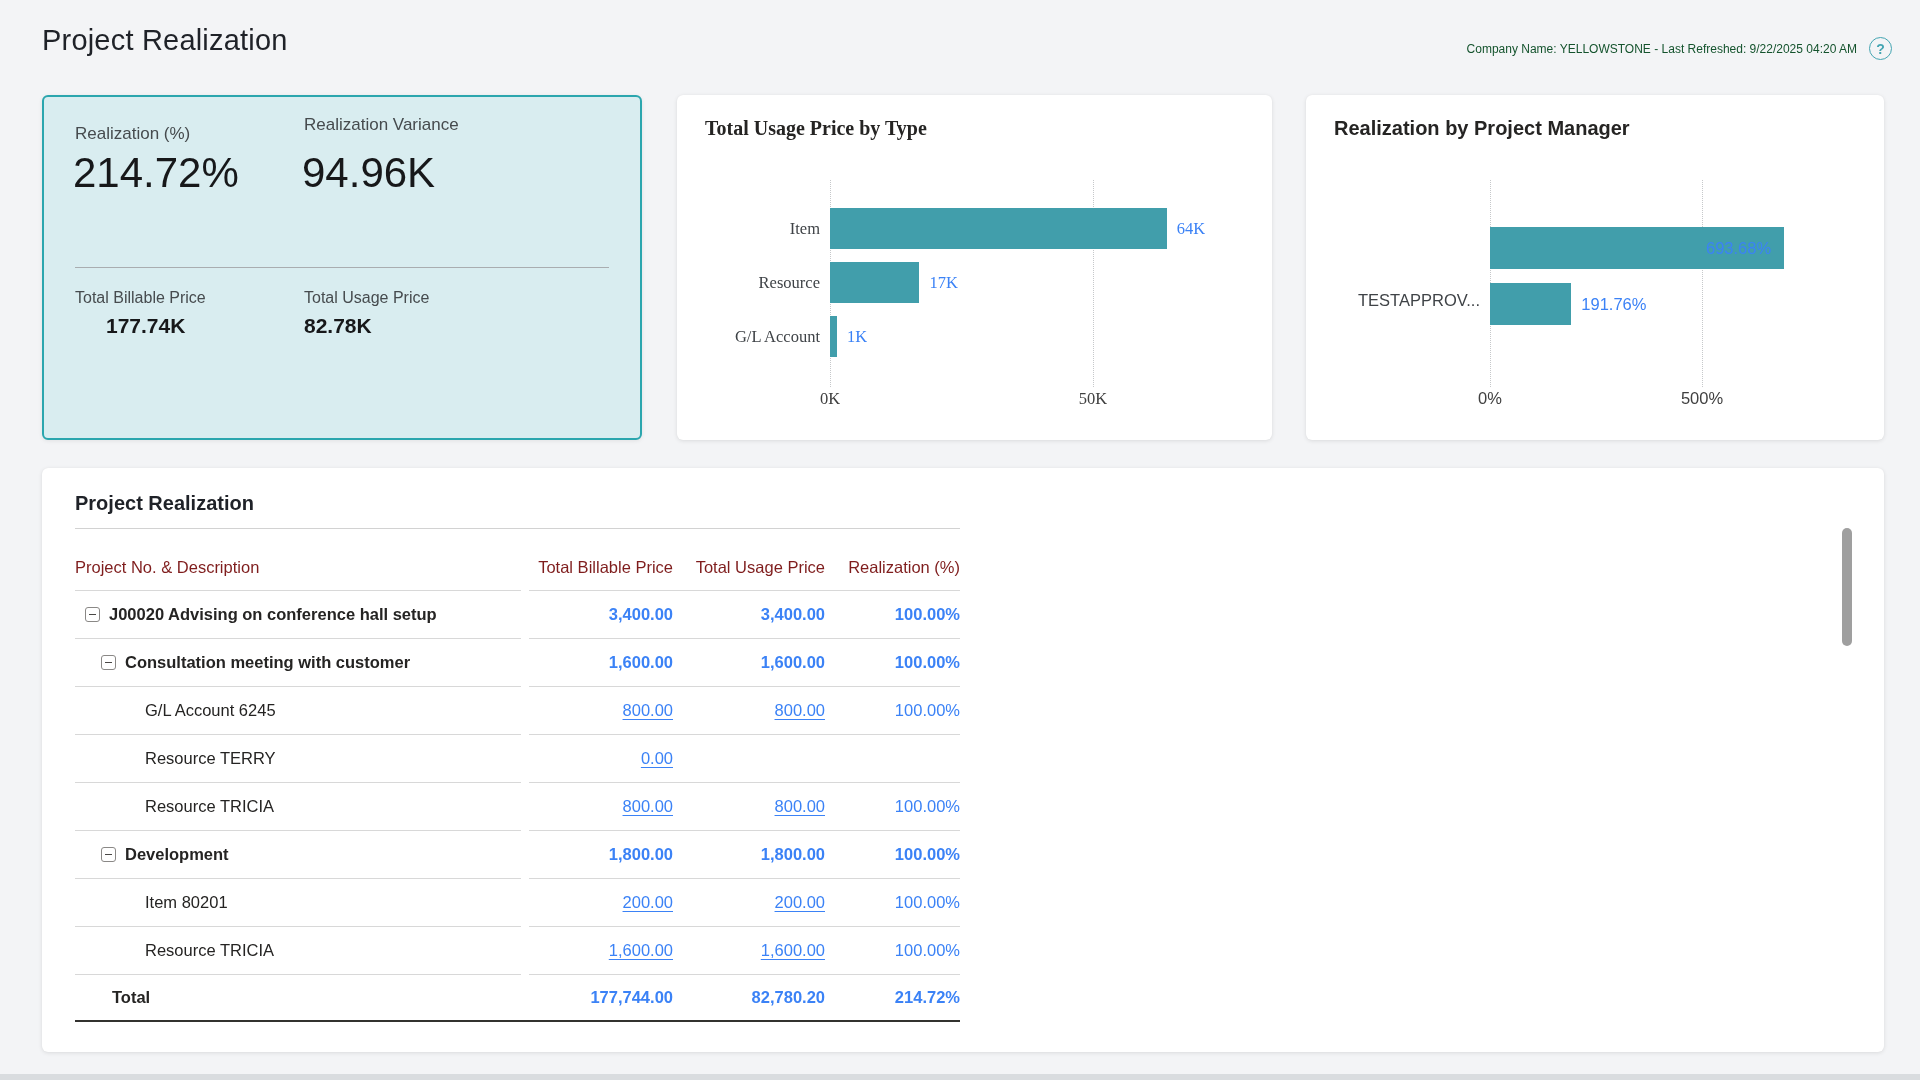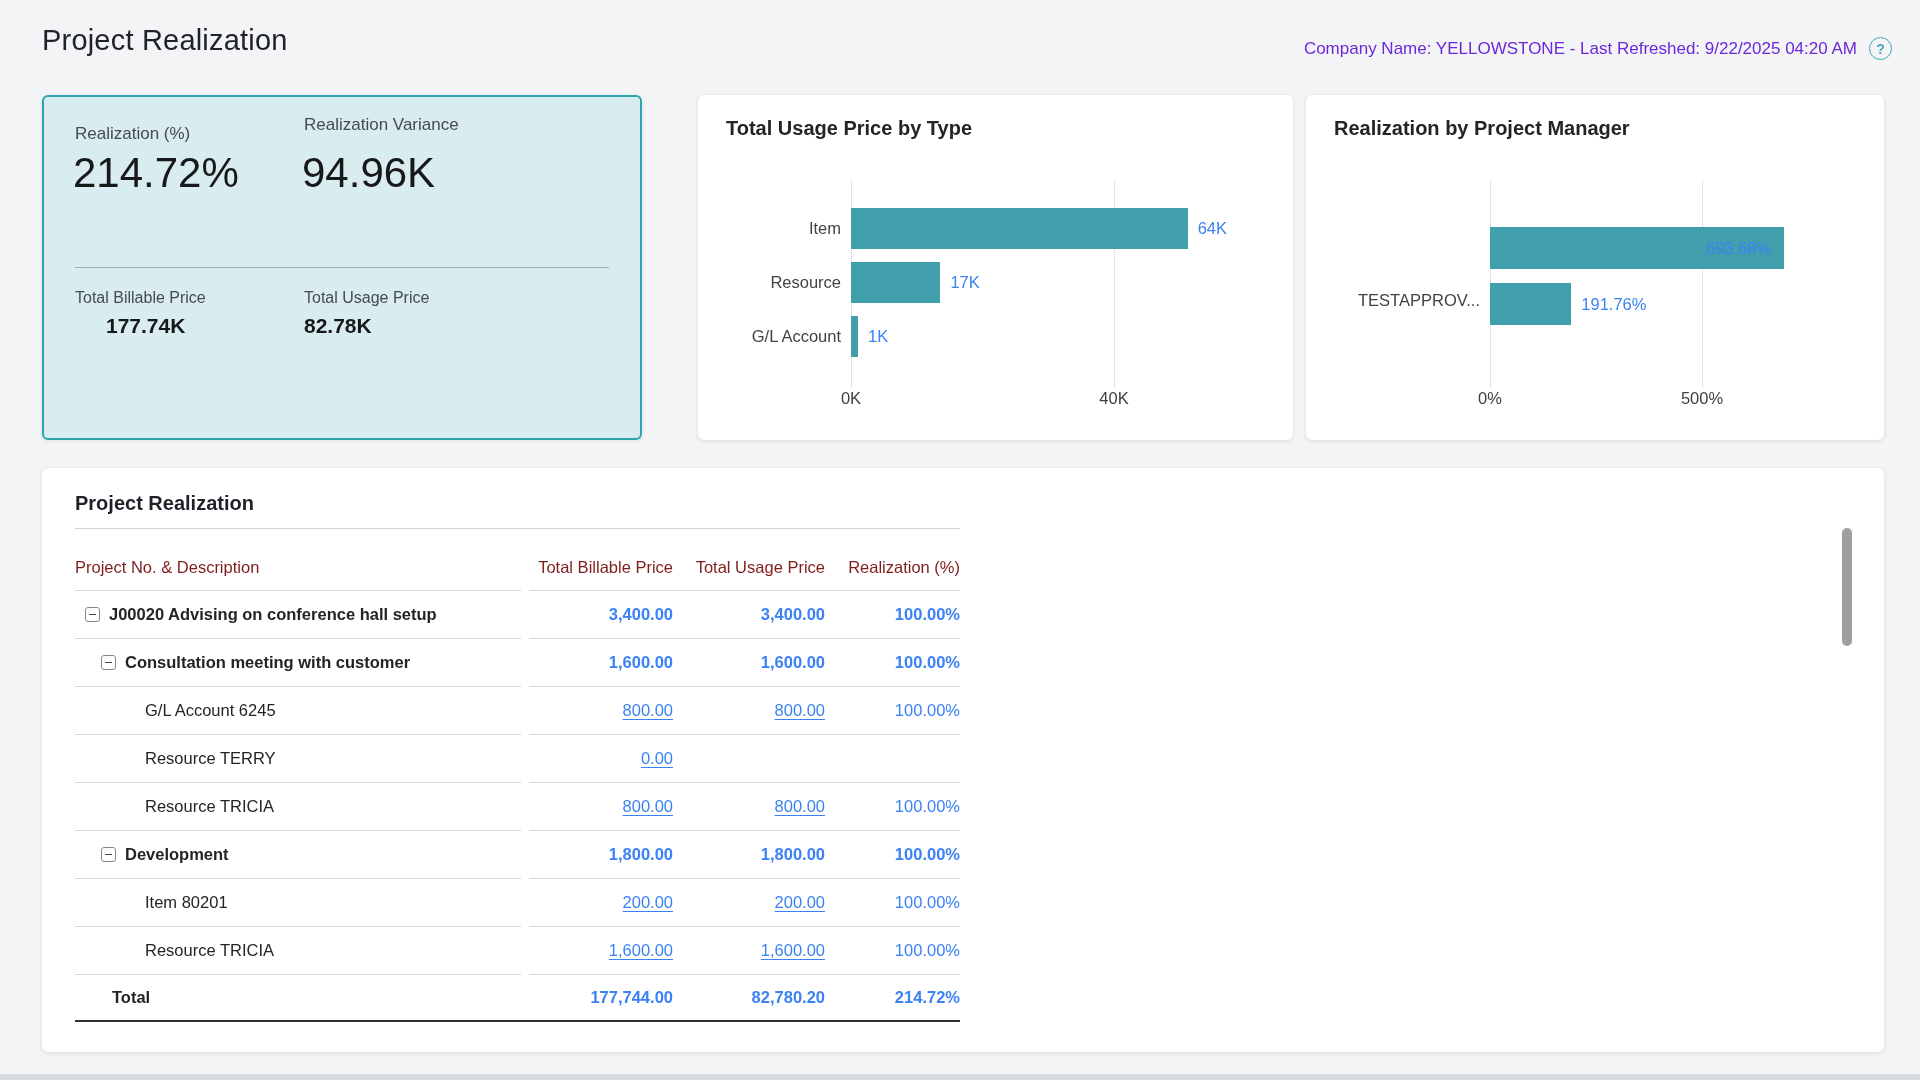--- a/index.html
+++ b/index.html
@@ -6,29 +6,29 @@
   html,body { width:1920px; height:1080px; }
   body {
     font-family:"Liberation Sans","DejaVu Sans",sans-serif;
     background:#f3f4f6; color:#252423; overflow:hidden;
   }
   .page { position:relative; width:1920px; height:1080px; background:#f3f4f6; }
 
   
   .page-title { position:absolute; left:42px; top:24px; font-size:29px; font-weight:400; color:#1f2228; letter-spacing:.2px; }
   .header-right { position:absolute; right:28px; top:37px; display:flex; align-items:center; gap:12px; }
-  .header-info { font-size:17px; color:#6d28d9; }
+  .header-info { font-size:12px; color:#14532d; }
   .help { width:23px; height:23px; border:1.6px solid #44a5b2; border-radius:50%; color:#44a5b2;
           font-size:14px; font-weight:bold; display:flex; align-items:center; justify-content:center; cursor:pointer; }
 
   
   .card { position:absolute; background:#fff; border-radius:6px; box-shadow:0 1px 4px rgba(0,0,0,.10), 0 0 1px rgba(0,0,0,.06); }
   .kpi-card { position:absolute; left:42px; top:95px; width:600px; height:345px; background:#d9edf0;
               border:2px solid #2ba6ae; border-radius:6px; box-shadow:0 1px 4px rgba(0,0,0,.08); }
-  .chart-card-1 { left:698px; top:95px; width:595px; height:345px; }
+  .chart-card-1 { left:677px; top:95px; width:595px; height:345px;font-family:Liberation Serif, serif; }
   .chart-card-2 { left:1306px; top:95px; width:578px; height:345px; }
   .table-card  { left:42px; top:468px; width:1842px; height:584px; }
 
   
   .kpi-label { position:absolute; font-size:17px; color:#464b4e; }
   .kpi-big   { position:absolute; font-size:42px; font-weight:400; color:#17181a; }
   .kpi-divider { position:absolute; left:31px; right:31px; top:170px; height:1px; background:#a9adb0; }
   .kpi-sublabel { position:absolute; font-size:16px; color:#464b4e; }
   .kpi-subvalue { position:absolute; font-size:21px; font-weight:bold; color:#17181a; }
 
@@ -90,21 +90,21 @@
     <div class="kpi-sublabel" style="left:260px; top:192px;">Total Usage Price</div>
     <div class="kpi-subvalue" style="left:260px; top:217px;">82.78K</div>
   </div>
 
   <div class="card chart-card-1">
     <div class="chart-title">Total Usage Price by Type</div>
     <div class="plot" id="chart1">
         <div class="gridline" style="left: 153px; top: 85px; height: 207px;"></div>
         <div class="tick-label" style="left: 108px; top: 294px;">0K</div>
         <div class="gridline" style="left: 416px; top: 85px; height: 207px;"></div>
-        <div class="tick-label" style="left: 371px; top: 294px;">40K</div>
+        <div class="tick-label" style="left: 371px; top: 294px;">50K</div>
         <div class="cat-label" style="left: 0px; width: 143px; top: 113px; line-height: 41px;">Item</div>
         <div class="bar" style="left: 153px; top: 113px; width: 336.64px; height: 41px; background: rgb(65, 158, 171);"></div>
         <div class="val-label" style="left: 499.64px; top: 113px; line-height: 41px;">64K</div>
         <div class="cat-label" style="left: 0px; width: 143px; top: 167px; line-height: 41px;">Resource</div>
         <div class="bar" style="left: 153px; top: 167px; width: 89.42px; height: 41px; background: rgb(65, 158, 171);"></div>
         <div class="val-label" style="left: 252.42px; top: 167px; line-height: 41px;">17K</div>
         <div class="cat-label" style="left: 0px; width: 143px; top: 221px; line-height: 41px;">G/L Account</div>
         <div class="bar" style="left: 153px; top: 221px; width: 7px; height: 41px; background: rgb(65, 158, 171);"></div>
         <div class="val-label" style="left: 170px; top: 221px; line-height: 41px;">1K</div>
       </div>

